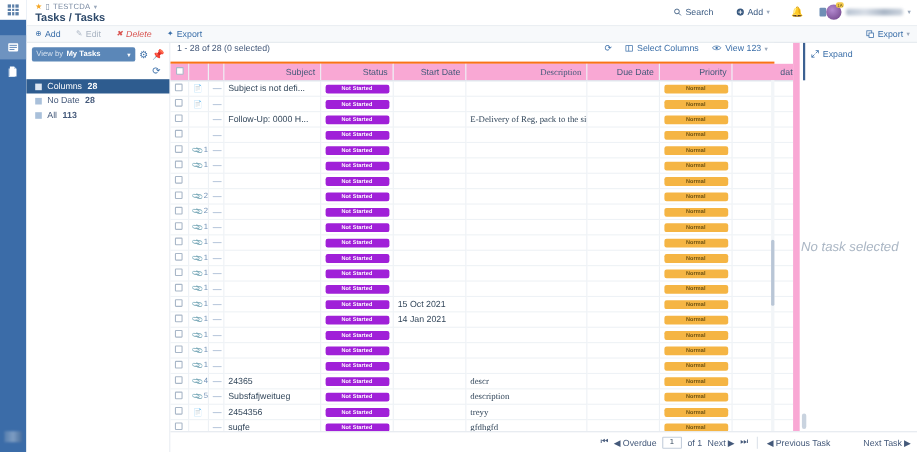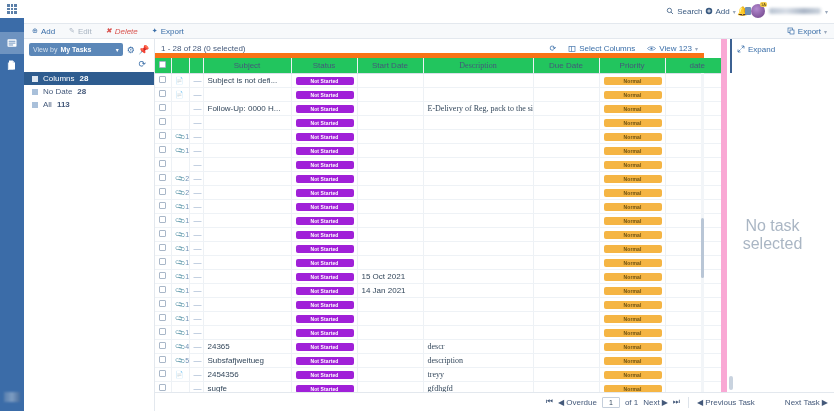--- a/index.html
+++ b/index.html
@@ -53,21 +53,21 @@
   }
   .crumbwrap { padding: 2px 0 0 8px; }
   .crumb-line { display: flex; align-items: center; gap: 3px; font-size: 7px; color: #7a8ba3; }
   .star { color: #f5a623; font-size: 7px; }
   .crumb-doc { color: #7a8ba3; font-size: 7px; }
   .crumb-name { color: #7a8ba3; font-size: 7px; letter-spacing: .2px; }
   .caret { font-size: 6px; color: #9aa8bb; }
   .page-title { font-size: 10px; font-weight: bold; color: #2e4a6b; margin-top: 1px; }
 
   .topright {
-    margin-left: auto; display: flex; align-items: center; gap: 2px;
+    margin-left: auto; display: flex; align-items: center; gap: 20px;
     padding: 4px 6px 0 0; font-size: 8px; color: #3a5a80; text-align: center;
   }
   .tr-item { display: flex; align-items: center; gap: 3px; cursor: pointer; }
   .bell { font-size: 9px; color: #3a5a80; }
   .avatarwrap { position: relative; display: flex; align-items: center; gap: 4px; }
   .avatar {
     width: 14px; height: 14px; border-radius: 50%;
     background: radial-gradient(circle at 40% 35%, #b48ad0, #6b3f84);
     position: relative;
   }
@@ -133,33 +133,33 @@
   .filter.active .fsq { background: #dce6f1; }
   .fcount { font-weight: bold; }
   .filter.active .fcount { color: #ffffff; }
 
   
   .tablewrap {
     position: absolute; left: 155px; top: 39px; right: 130px; bottom: 19px;
     background: #ffffff;
   }
   .listbar {
-    height: 19px; display: flex; align-items: flex-end;
-    border-bottom: 5px solid #f97316; padding: 0 6px 0 3px;
+    height: 19px; display: flex; align-items: flex-start;
+    border-bottom: 2px solid #f97316; padding: 0 6px 0 3px;
     font-size: 8px; color: #44597a;
   }
   .recinfo { margin-left: 3px; }
   .listbar-right { margin-left: auto; display: flex; align-items: center; gap: 12px; }
   .lb-act { display: flex; align-items: center; gap: 3px; color: #3a6ea8; cursor: pointer; }
 
   .grid { width: 100%; border-collapse: collapse; table-layout: fixed; }
   .grid th {
-    font-weight: normal; text-align: center; font-size: 8px; color: #44597a;
+    font-weight: normal; text-align: right; font-size: 8px; color: #44597a;
     height: 15px; padding: 0 4px; border-bottom: 1px solid #d8e0e9;
-    border-right: 1px solid #edf1f5; background: #22c55e;
+    border-right: 1px solid #edf1f5; background: #f9a8d4;
   }
   .grid td {
     height: 14px; padding: 0 4px; font-size: 8px; color: #33475b;
     border-bottom: 1px solid #eef2f6; border-right: 1px solid #edf1f5;
     overflow: hidden; white-space: nowrap;
   }
   .c-chk { width: 16px; }
   .c-att { width: 18px; }
   .c-dash { width: 14px; }
   .c-subj { width: 88px; }
@@ -207,21 +207,21 @@
     height: 20px; display: flex; align-items: center; gap: 4px;
     padding-left: 10px; position: relative;
   }
   .rp-accent {
     position: absolute; left: 3px; top: 0; width: 2px; height: 34px;
     background: #3c6192;
   }
   .rp-expand { display: flex; align-items: center; gap: 3px; color: #3a6ea8; font-size: 8px; cursor: pointer; }
   .rp-empty {
     position: absolute; top: 178px; left: 0; right: 16px; text-align: center;
-    color: #aab6c4; font-size: 16px;
+    color: #aab6c4; font-size: 12px; font-style: italic;
   }
   .rp-thumb {
     position: absolute; left: 2px; bottom: 2px; width: 4px; height: 14px;
     background: #c9d3df; border-radius: 2px;
   }
 
   
   .footer {
     position: absolute; left: 155px; right: 0; bottom: 0; height: 19px;
     background: #ffffff; border-top: 1px solid #e3e8ee;
@@ -273,20 +273,29 @@
         <path d="M9 2v3h3z" fill="#c7d6e8"></path>
         <path d="M2.5 4.5h1.5v9h6v1.3H2.5z" fill="#d9e4f0"></path>
       </svg>
     </div>
     <div class="rail-bottom">
       <span class="rail-blur"></span>
     </div>
   </div>
 
   <div class="topbar">
+    <div class="crumbwrap">
+      <div class="crumb-line">
+        <span class="star">★</span>
+        <span class="crumb-doc">▯</span>
+        <span class="crumb-name">TESTCDA</span>
+        <span class="caret">▾</span>
+      </div>
+      <div class="page-title">Tasks / Tasks</div>
+    </div>
 
     <div class="topright">
       <div class="tr-item">
         <svg width="8" height="8" viewBox="0 0 16 16">
           <circle cx="6.8" cy="6.8" r="4.3" fill="none" stroke="#3a5a80" stroke-width="1.6"></circle>
           <line x1="10" y1="10" x2="14" y2="14" stroke="#3a5a80" stroke-width="1.6"></line>
         </svg>
         <span>Search</span>
       </div>
       <div class="tr-item">

